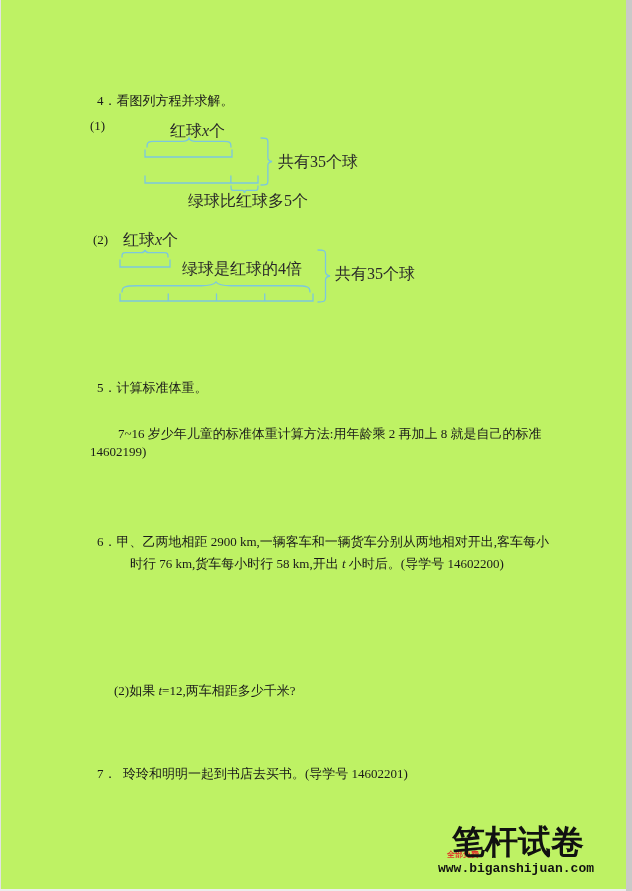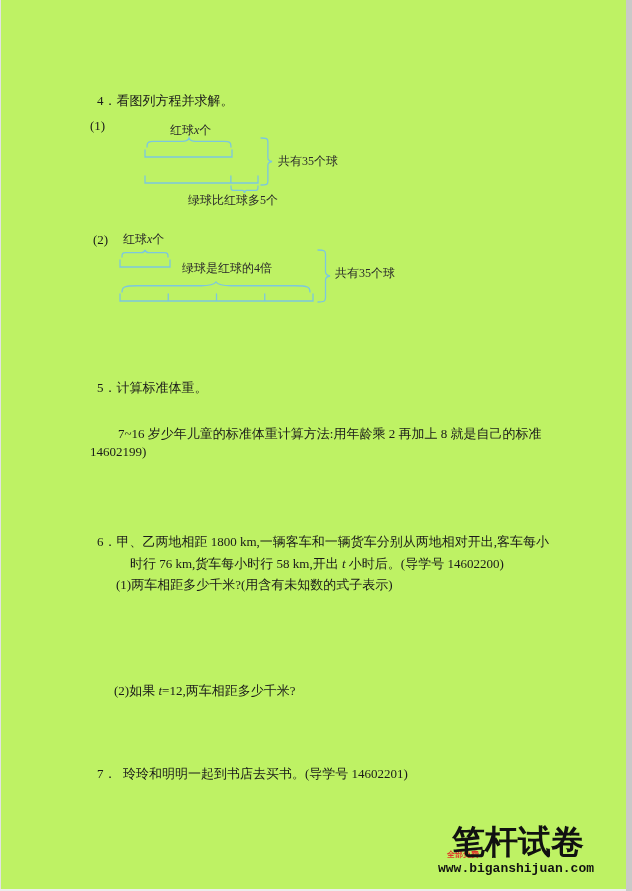--- a/index.html
+++ b/index.html
@@ -50,21 +50,21 @@
     fill: none;
     stroke: currentColor;
     stroke-width: 1.3;
     vector-effect: non-scaling-stroke;
     stroke-linecap: round;
   }
   .dlabel {
     position: absolute;
     white-space: pre;
     font-family: "Liberation Serif", "DejaVu Serif", serif;
-    font-size: 12px;
+    font-size: 16px;
     line-height: 13px;
     color: #2a2a2a;
   }
   .watermark-brand {
     position: absolute;
     font-family: "Liberation Sans", "DejaVu Sans", sans-serif;
     font-weight: bold;
     font-size: 33px;
     line-height: 36px;
     letter-spacing: 0px;
@@ -140,23 +140,22 @@
     <svg style="left:200px; top:17px; width:12px; height:52px;" viewBox="0 0 12 100" preserveAspectRatio="none">
       <path d="M0,0 C6,0 7.5,1 7.5,8 L7.5,42 C7.5,47 8.5,49 12,50 C8.5,51 7.5,53 7.5,58 L7.5,92 C7.5,99 6,100 0,100"></path>
     </svg>
     <div class="dlabel" style="left:217px; top:34px;">共有35个球</div>
   </div>
 
   <div class="txt" style="left:97px; top:380px;">5．计算标准体重。</div>
   <div class="txt" style="left:118px; top:402px;margin-top:24px;">7~16 岁少年儿童的标准体重计算方法:用年龄乘 2 再加上 8 就是自己的标准</div>
   <div class="txt" style="left:90px; top:444px;">14602199)</div>
 
-  <div class="txt" style="left:97px; top:534px;">6．甲、乙两地相距 1800 km,一辆客车和一辆货车分别从两地相对开出,客车每小</div>
+  <div class="txt" style="left:97px; top:534px;">6．甲、乙两地相距 2900 km,一辆客车和一辆货车分别从两地相对开出,客车每小</div>
   <div class="txt" style="left:90px; top:556px;padding-left:40px;"><span>时行 76 km,货车每小时行 58 km,开出 </span><span class="var">t</span><span> 小时后。(导学号 14602200)</span></div>
-  <div class="txt" style="left:116px; top:577px;">(1)两车相距多少千米?(用含有未知数的式子表示)</div>
   <div class="txt" style="left:114px; top:683px;"><span>(2)如果 </span><span class="var">t</span><span>=12,两车相距多少千米?</span></div>
 
   <div class="txt" style="left:97px; top:766px;">7．  玲玲和明明一起到书店去买书。(导学号 14602201)</div>
 
   <div class="watermark-tag" style="left:447px; top:851px;">全部免费</div>
   <div class="watermark-brand" style="left:452px; top:824px;">笔杆试卷</div>
   <div class="watermark-url" style="left:438px; top:862px;">www.biganshijuan.com</div>
 
   <div class="edge-left"></div>
   <div class="edge-bottom"></div>

